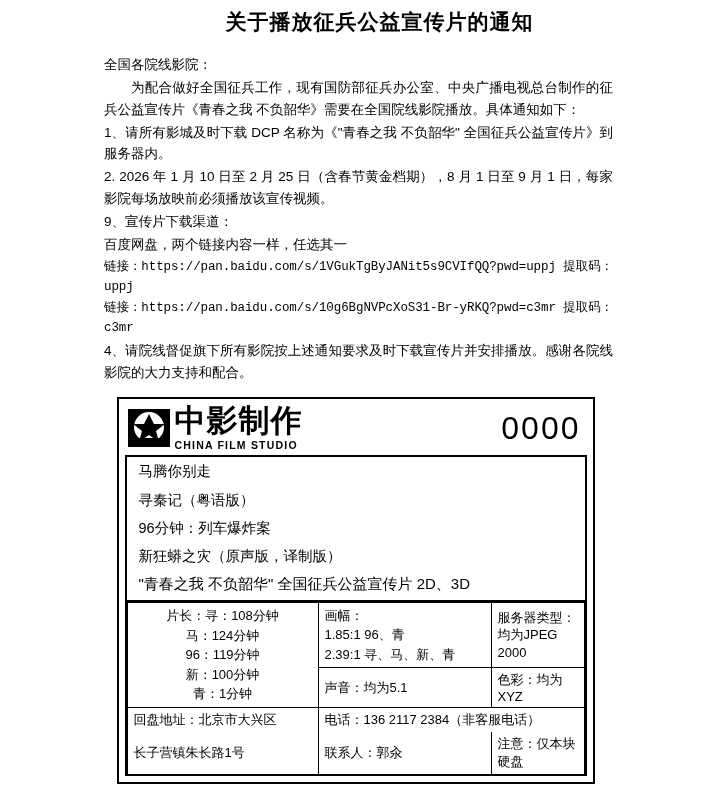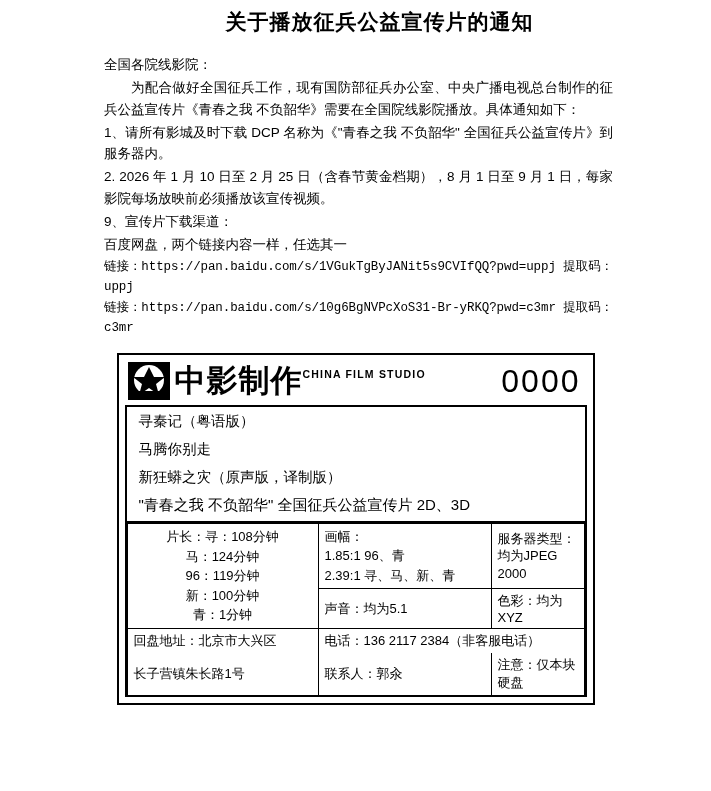--- a/index.html
+++ b/index.html
@@ -70,21 +70,21 @@
     flex: 1 1 auto;
   }
   .logo-mark {
     width: 44px;
     height: 40px;
     margin-right: 4px;
     flex: 0 0 auto;
   }
   .logo-text-col {
     display: flex;
-    flex-direction: row;
+    flex-direction: column;
     justify-content: center;
   }
   .logo-cn {
     font-size: 31px;
     font-weight: bold;
     letter-spacing: 1px;
     line-height: 1;
     font-family: "Liberation Serif", serif;
   }
   .logo-en {
@@ -147,20 +147,21 @@
 
   <div class="body-block">
     <p>全国各院线影院：</p>
     <p class="indent2">为配合做好全国征兵工作，现有国防部征兵办公室、中央广播电视总台制作的征兵公益宣传片《青春之我  不负韶华》需要在全国院线影院播放。具体通知如下：</p>
     <p>1、请所有影城及时下载 DCP 名称为《"青春之我  不负韶华" 全国征兵公益宣传片》到服务器内。</p>
     <p>2. 2026 年 1 月 10 日至 2 月 25 日（含春节黄金档期），8 月 1 日至 9 月 1 日，每家影院每场放映前必须播放该宣传视频。</p>
     <p>9、宣传片下载渠道：</p>
     <p>百度网盘，两个链接内容一样，任选其一</p>
     <p class="mono">链接：https://pan.baidu.com/s/1VGukTgByJANit5s9CVIfQQ?pwd=uppj  提取码：uppj</p>
     <p class="mono">链接：https://pan.baidu.com/s/10g6BgNVPcXoS31-Br-yRKQ?pwd=c3mr  提取码：c3mr</p>
+    <p>4、请院线督促旗下所有影院按上述通知要求及时下载宣传片并安排播放。感谢各院线影院的大力支持和配合。</p>
   </div>
 
   <div class="label-card">
 
     <div class="label-header">
       <div class="logo-wrap">
         <svg class="logo-mark" viewBox="0 0 44 40">
           <rect x="1" y="1" width="42" height="38" fill="#000"></rect>
           <circle cx="22" cy="19" r="15" fill="#fff"></circle>
           <path d="M22 6 L27 16 L38 16 L29 23 L32 34 L22 27 L12 34 L15 23 L6 16 L17 16 Z" fill="#000"></path>
@@ -168,22 +169,23 @@
         </svg>
         <div class="logo-text-col">
           <div class="logo-cn">中影制作</div>
           <div class="logo-en">CHINA FILM STUDIO</div>
         </div>
       </div>
       <div class="serial">0000</div>
     </div>
 
     <div class="inner-box">
+      <div class="film-line">马腾你别走</div>
       <div class="film-line">寻秦记（粤语版）</div>
-      <div class="film-line">马腾你别走</div>
+      <div class="film-line">96分钟：列车爆炸案</div>
       <div class="film-line">新狂蟒之灾（原声版，译制版）</div>
       <div class="film-line last">"青春之我 不负韶华" 全国征兵公益宣传片 2D、3D</div>
 
       <table class="spec">
         <tbody>
             <tr>
           <td class="len-cell nob-left" rowspan="2" style="width:178px;">
             <div class="len-rows">
               <div><span class="lbl">片长：</span><span>寻：108分钟</span></div>
               <div><span>马：124分钟</span></div>

